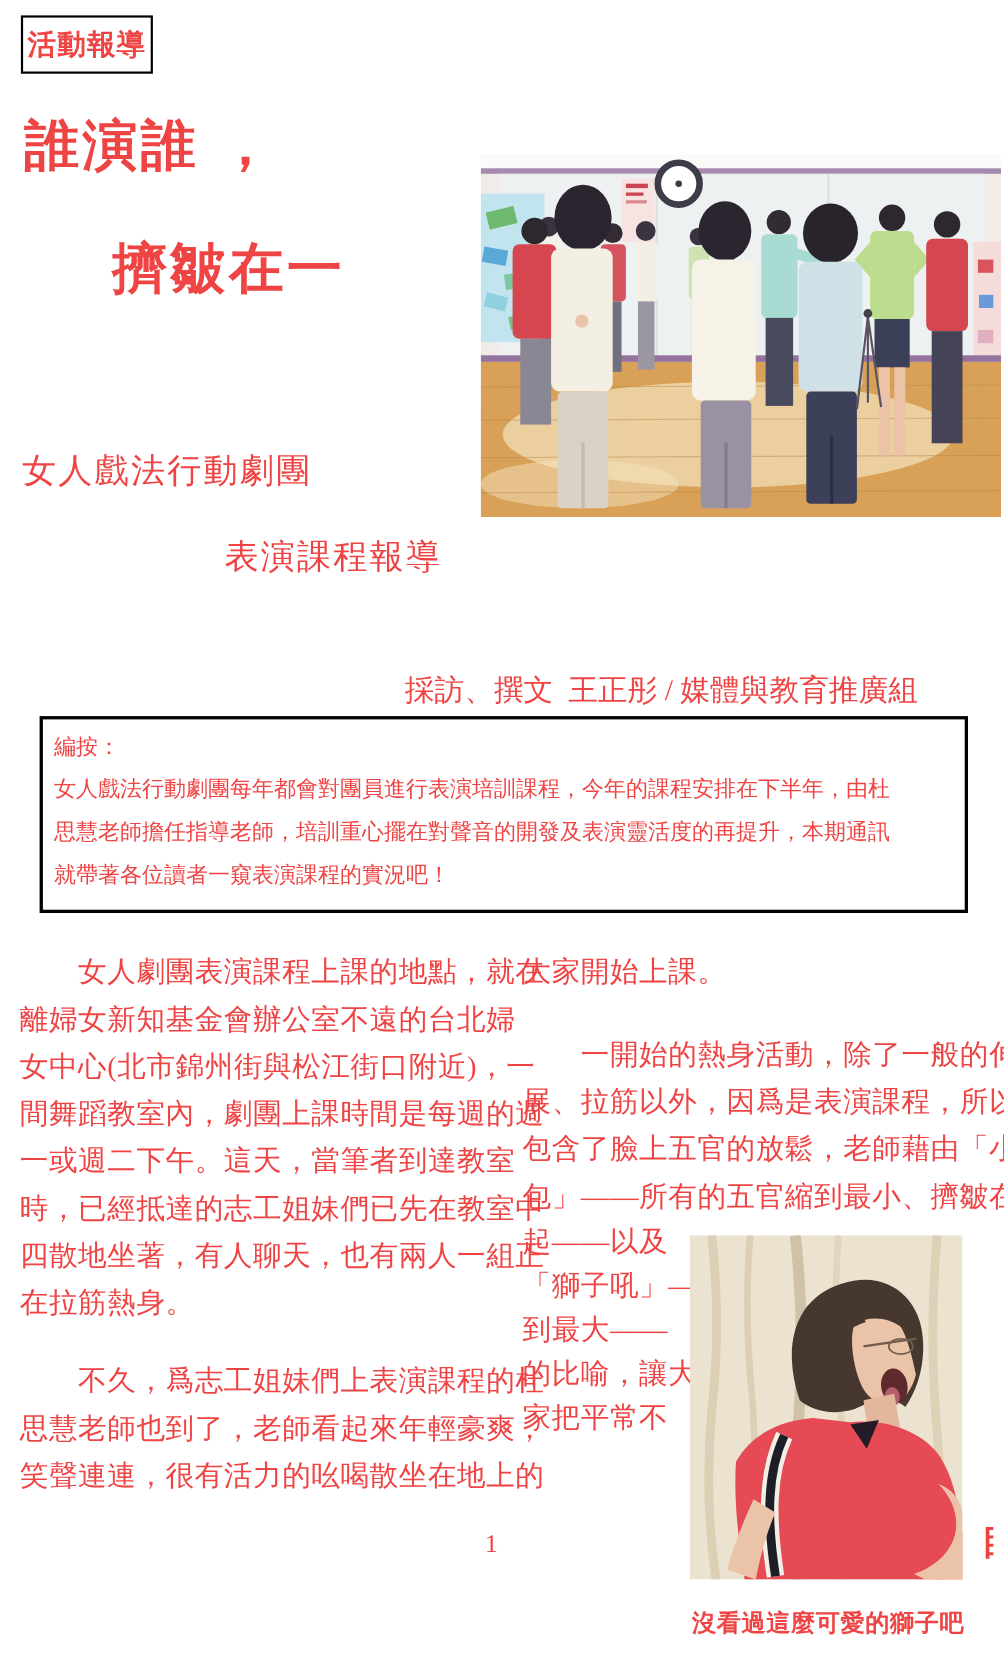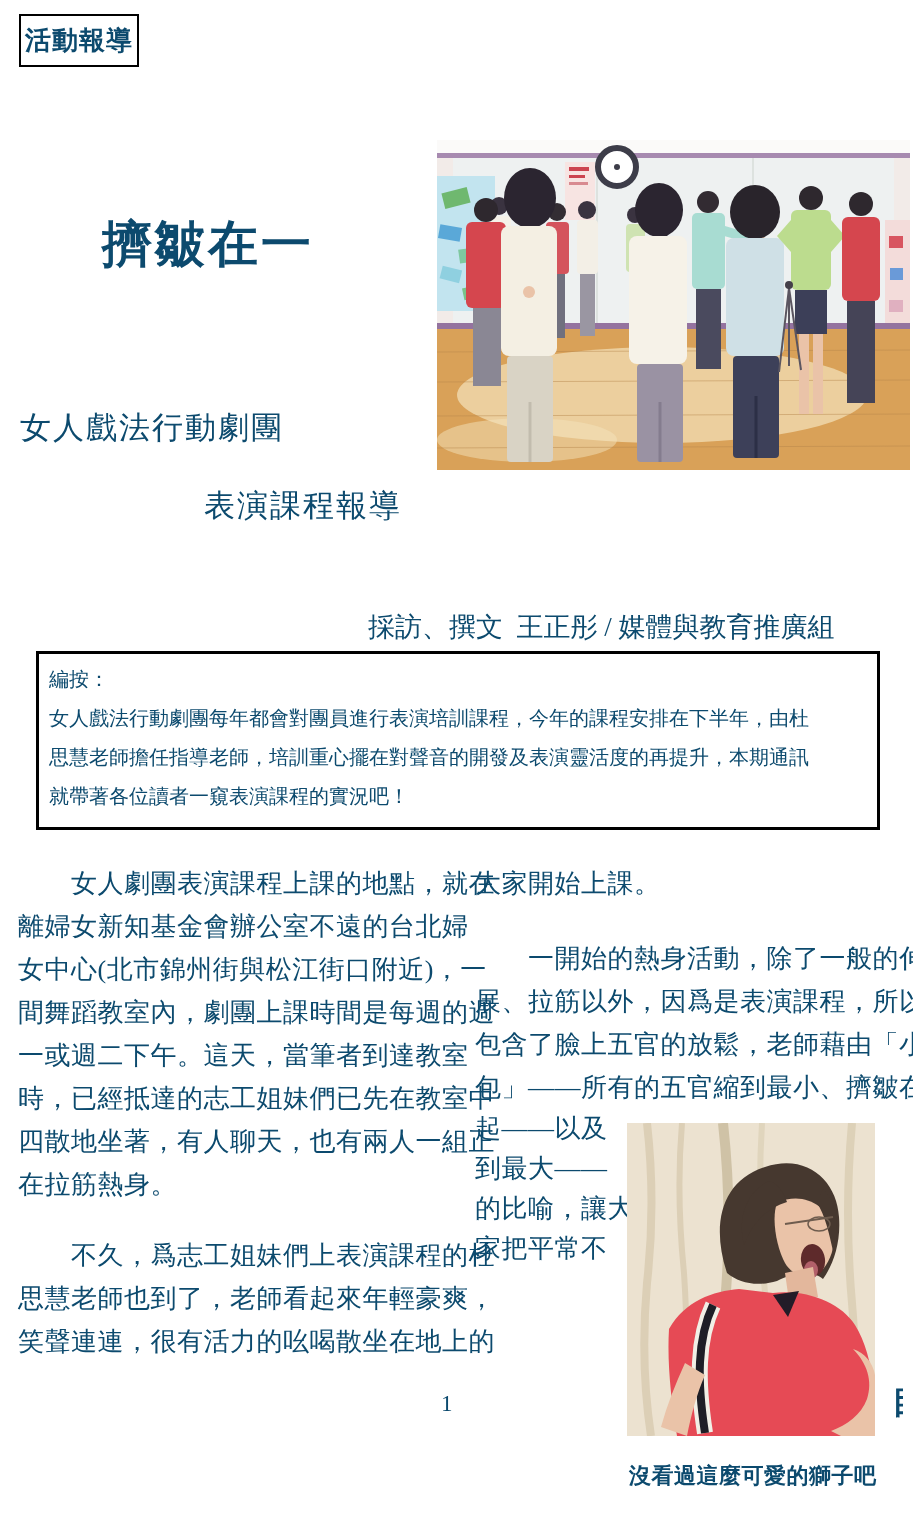--- a/index.html
+++ b/index.html
@@ -1,19 +1,19 @@
 <!DOCTYPE html>
 <html><head>
 <meta charset="utf-8">
 <style>
   html,body{margin:0;padding:0;background:#9a9a9a;}
   .page{
     position:relative; width:913px; height:1514px; margin:0 auto;
     background:#ffffff; overflow:hidden;
-    font-family:"Liberation Serif","DejaVu Serif",serif; color:#0c4a6e;
+    font-family:"Liberation Serif","DejaVu Serif",serif; color:#ef4444;
   }
   .abs{position:absolute;}
   .heavy{font-family:"Liberation Sans","DejaVu Sans",sans-serif; font-weight:900;}
   .tag-box{
     left:19px; top:14px; width:120px; height:53px;
     border:2px solid #000; box-sizing:border-box;
     display:flex; align-items:center; justify-content:center;
     font-size:26px; letter-spacing:1px;
   }
   .title1{left:22px; top:104px; font-size:50px; line-height:56px; letter-spacing:3px; white-space:pre;}
@@ -48,20 +48,21 @@
 </style>
 </head>
 <body>
 
 <div class="page">
 
   <div class="abs tag-box heavy">
     <span>活動報導</span>
   </div>
 
+  <div class="abs title1 heavy">誰演誰 ，</div>
   <div class="abs title2 heavy">擠皺在一</div>
 
   <div class="abs studio-photo">
     <svg class="photo" width="473" height="330" viewBox="0 0 473 330">
 
       <rect width="473" height="330" fill="#f2ebe8"></rect>
       <rect y="0" width="473" height="13" fill="#fbfaf9"></rect>
       <rect y="13" width="473" height="5" fill="#a78ab0"></rect>
       <rect x="16" y="18" width="441" height="172" fill="#eef1f1"></rect>
       <line x1="160" y1="18" x2="160" y2="190" stroke="#dde2df" stroke-width="2"></line>
@@ -220,20 +221,21 @@
       <div class="bodyline">大家開始上課。</div>
     </div>
   <div class="abs col right-p2">
       <div class="bodyline">　　一開始的熱身活動，除了一般的伸</div>
       <div class="bodyline">展、拉筋以外，因爲是表演課程，所以也</div>
       <div class="bodyline">包含了臉上五官的放鬆，老師藉由「小籠</div>
       <div class="bodyline">包」——所有的五官縮到最小、擠皺在一</div>
     </div>
   <div class="abs col right-wrap">
       <div class="wrapline">起——以及</div>
+      <div class="wrapline">「獅子吼」—</div>
       <div class="wrapline">到最大——</div>
       <div class="wrapline">的比喻，讓大</div>
       <div class="wrapline">家把平常不</div>
     </div>
 
   <div class="abs lion-photo">
     <svg class="photo" width="248" height="313" viewBox="0 0 248 313">
       <rect width="248" height="313" fill="#ece2d0"></rect>
       <g fill="none">
         <path d="M20,0 q9,80 0,160 q-7,80 4,153" stroke="#dccfb6" stroke-width="8"></path>

